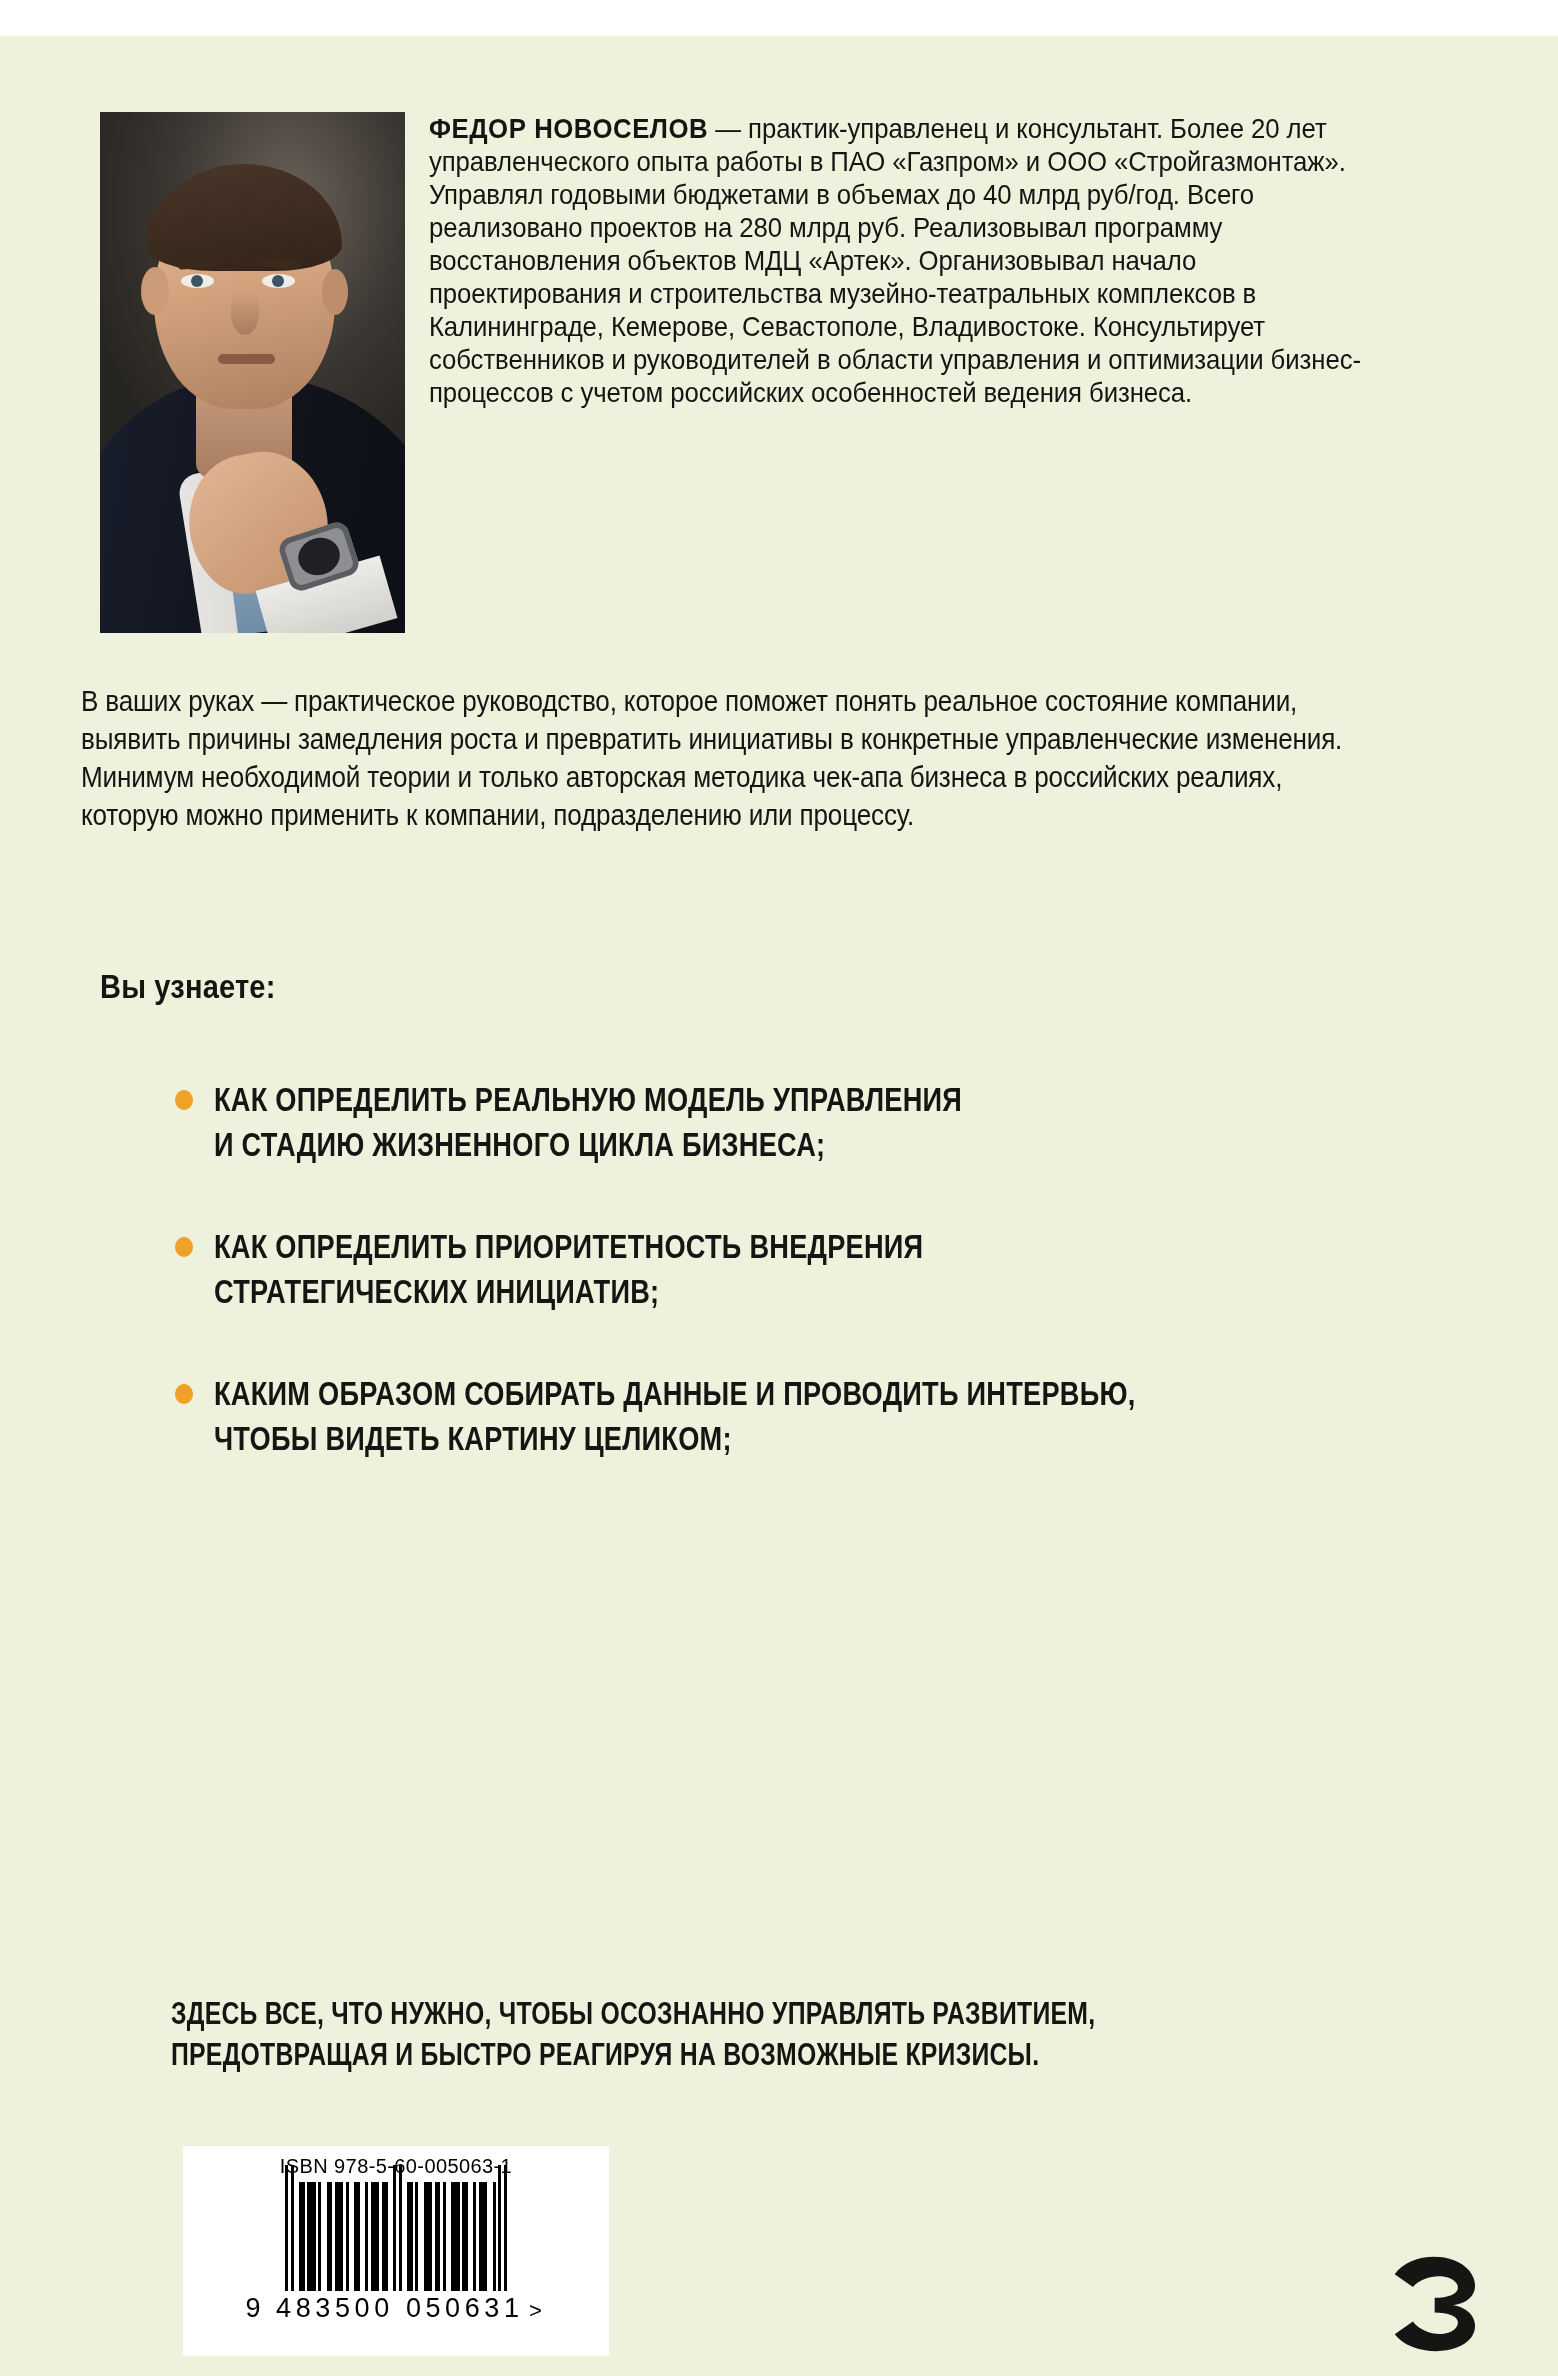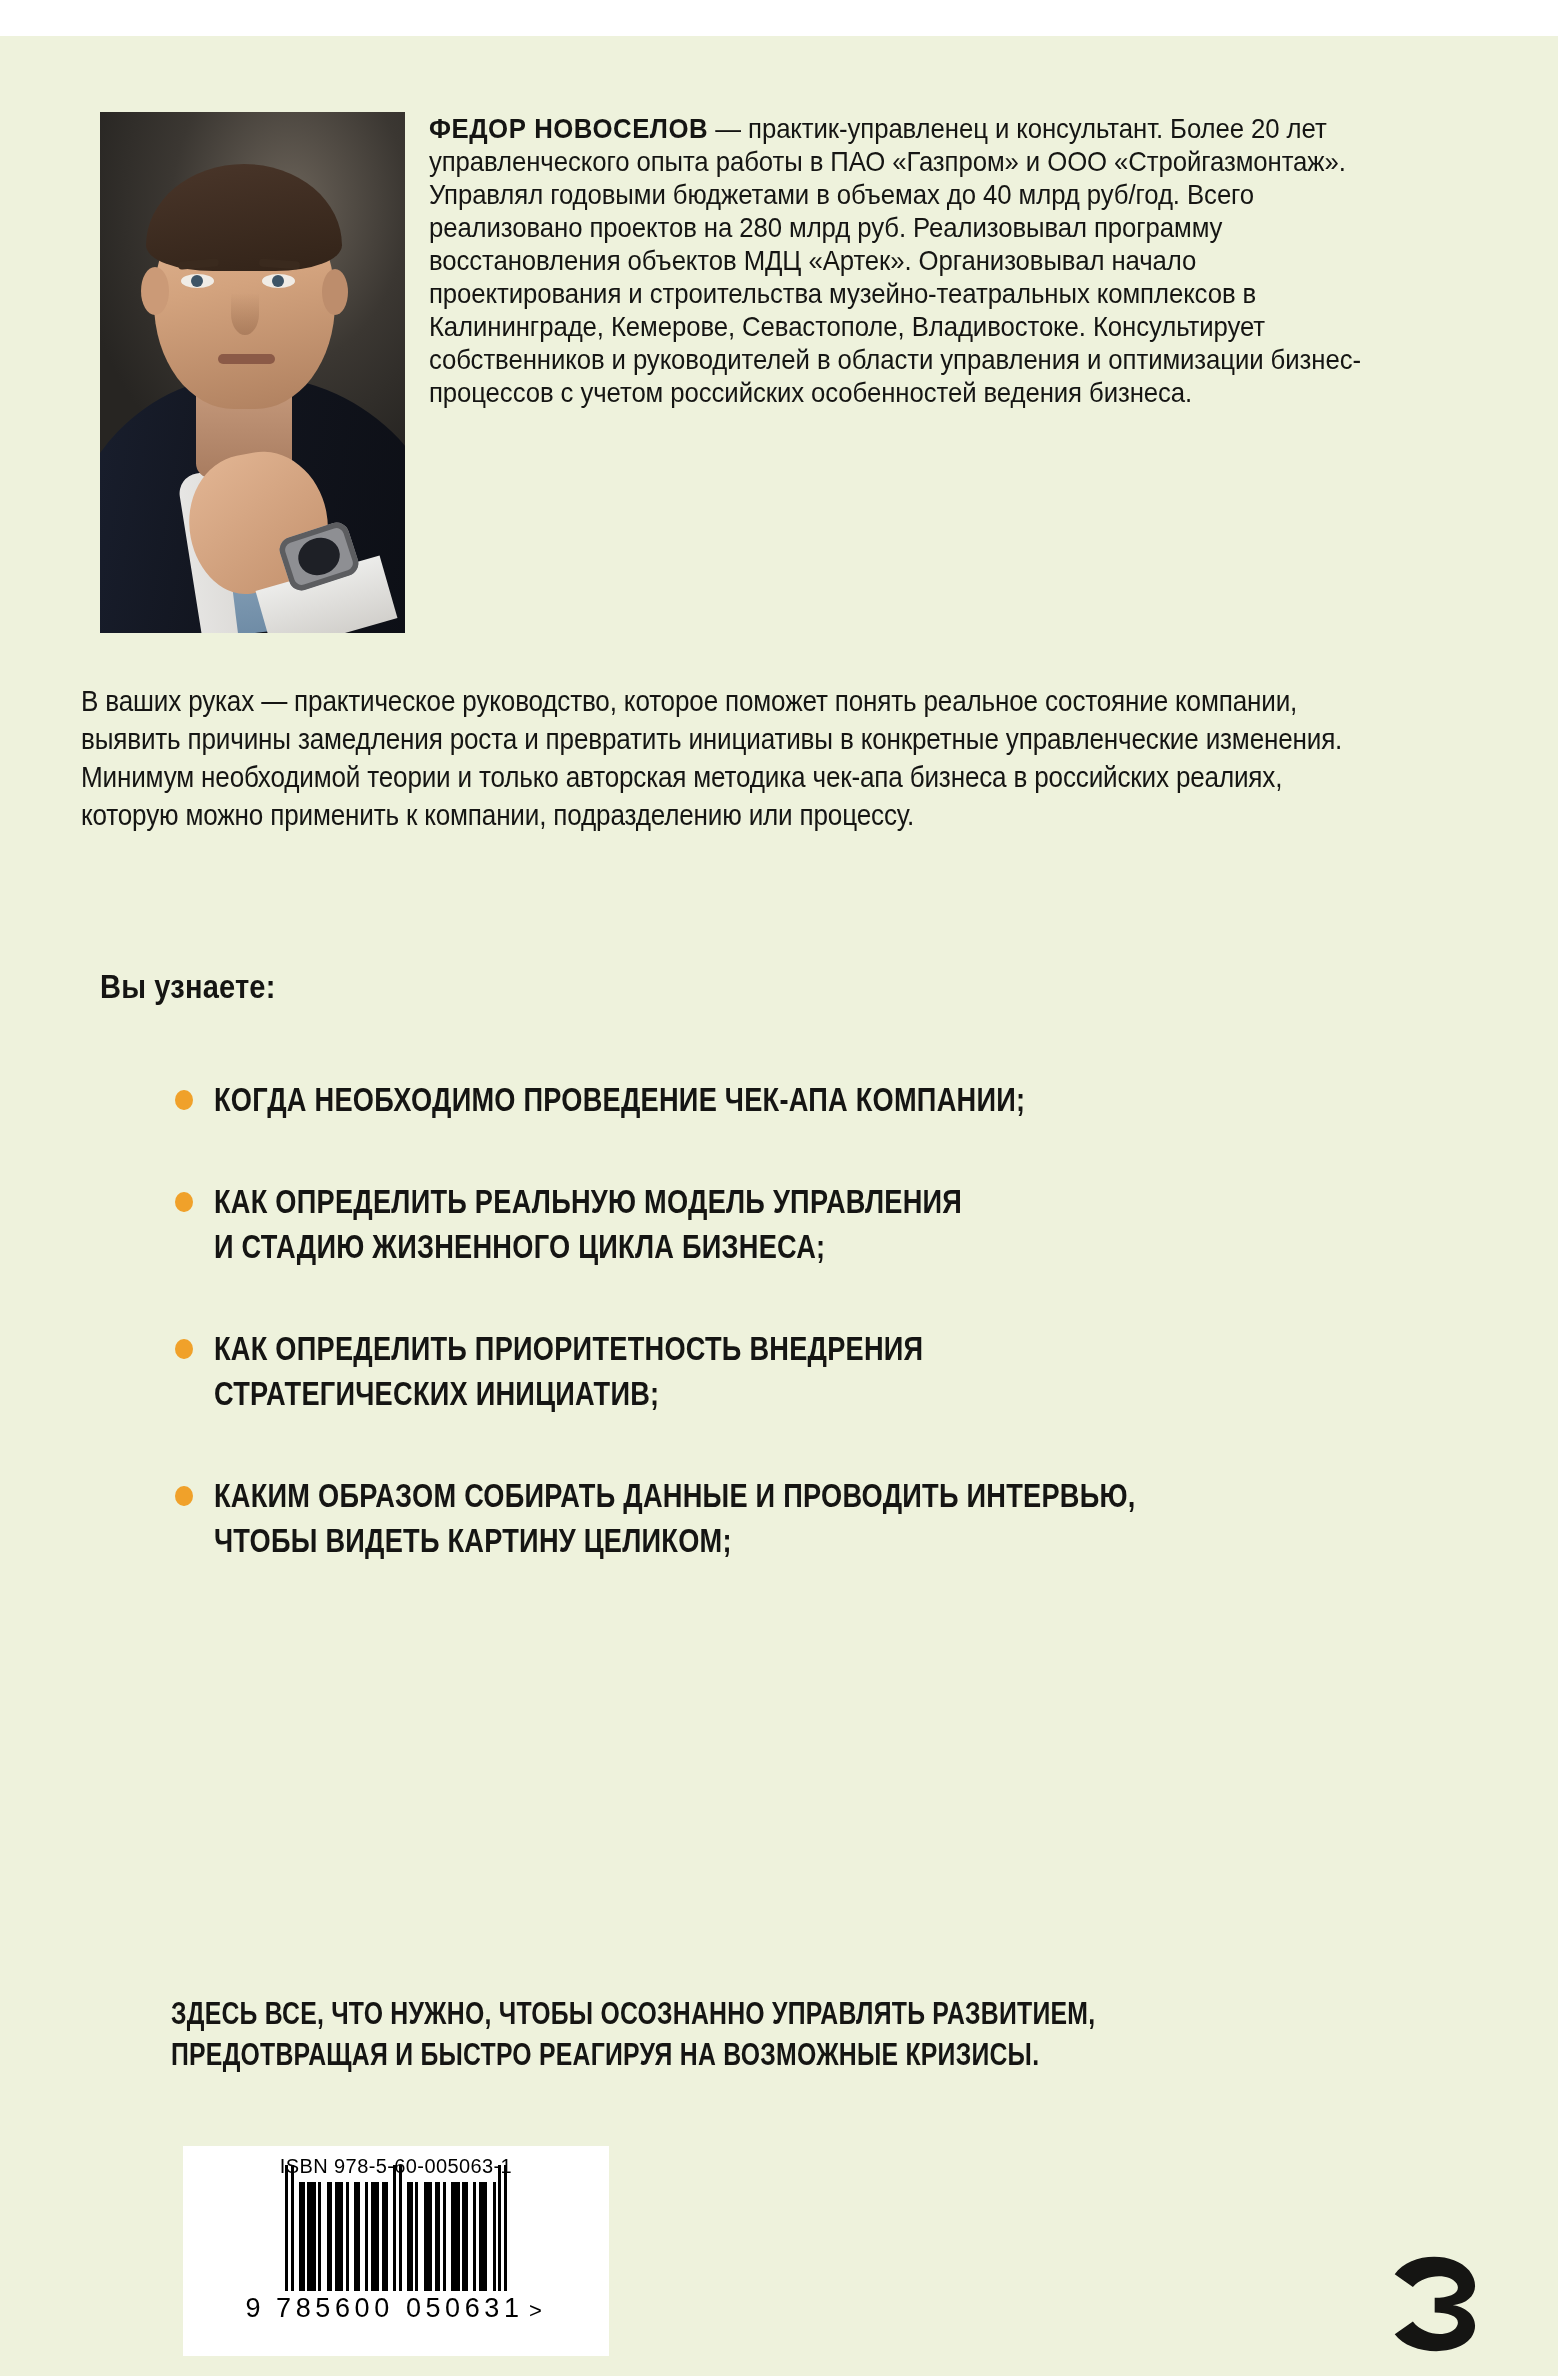--- a/index.html
+++ b/index.html
@@ -381,24 +381,20 @@
       <span class="author-name">ФЕДОР НОВОСЕЛОВ</span><span> — практик-управленец и консультант. Более 20 лет управленческого опыта работы в ПАО «Газпром» и ООО «Стройгазмонтаж». Управлял годовыми бюджетами в объемах до 40 млрд руб/год. Всего реализовано проектов на 280 млрд руб. Реализовывал программу восстановления объектов МДЦ «Артек». Организовывал начало проектирования и строительства музейно-театральных комплексов в Калининграде, Кемерове, Севастополе, Владивостоке. Консультирует собственников и руководителей в области управления и оптимизации бизнес-процессов с учетом российских особенностей ведения бизнеса.</span>
     </div>
   </div>
 
   <div class="intro">В ваших руках — практическое руководство, которое поможет понять реальное состояние компании, выявить причины замедления роста и превратить инициативы в конкретные управленческие изменения. Минимум необходимой теории и только авторская методика чек-апа бизнеса в российских реалиях, которую можно применить к компании, подразделению или процессу.</div>
 
   <div class="learn-title">Вы узнаете:</div>
 
   <div class="bullets">
 
-    <div class="bullet-item">
-      <span class="bullet-dot"></span>
-      <div class="bullet-line">КОГДА НЕОБХОДИМО ПРОВЕДЕНИЕ ЧЕК-АПА КОМПАНИИ;</div>
-    </div>
 
     <div class="bullet-item">
       <span class="bullet-dot"></span>
       <div class="bullet-line">КАК ОПРЕДЕЛИТЬ РЕАЛЬНУЮ МОДЕЛЬ УПРАВЛЕНИЯ</div>
       <div class="bullet-line">И СТАДИЮ ЖИЗНЕННОГО ЦИКЛА БИЗНЕСА;</div>
     </div>
 
     <div class="bullet-item">
       <span class="bullet-dot"></span>
       <div class="bullet-line">КАК ОПРЕДЕЛИТЬ ПРИОРИТЕТНОСТЬ ВНЕДРЕНИЯ</div>
@@ -469,21 +465,21 @@
       <span style="width:8.3px"></span>
         <span class="g" style="width:5.5px"></span>
         <span style="width:2.8px"></span>
         <span class="g" style="width:2.8px"></span>
       <span class="tall" style="width:2.8px"></span>
         <span class="g" style="width:2.8px"></span>
         <span class="tall" style="width:2.8px"></span>
     </div>
     <div class="barcode-digits">
       <span class="bd-lead">9</span>
-      <span>785600 050631</span>
+      <span>483500 050631</span>
       <span class="bd-tail">&gt;</span>
     </div>
   </div>
 
   <div class="logo">
     <svg viewBox="0 0 120 120" width="109" height="109" aria-hidden="true">
       <path d="M14 30 C30 6, 78 4, 96 26 C110 44, 100 62, 78 64 C96 66, 110 82, 98 100 C80 122, 30 118, 14 96
                L34 82 C46 98, 74 100, 82 88 C88 78, 76 72, 58 72 L58 56 C76 56, 88 50, 82 40
                C74 28, 46 30, 34 44 Z" fill="#151513"></path>
     </svg>

